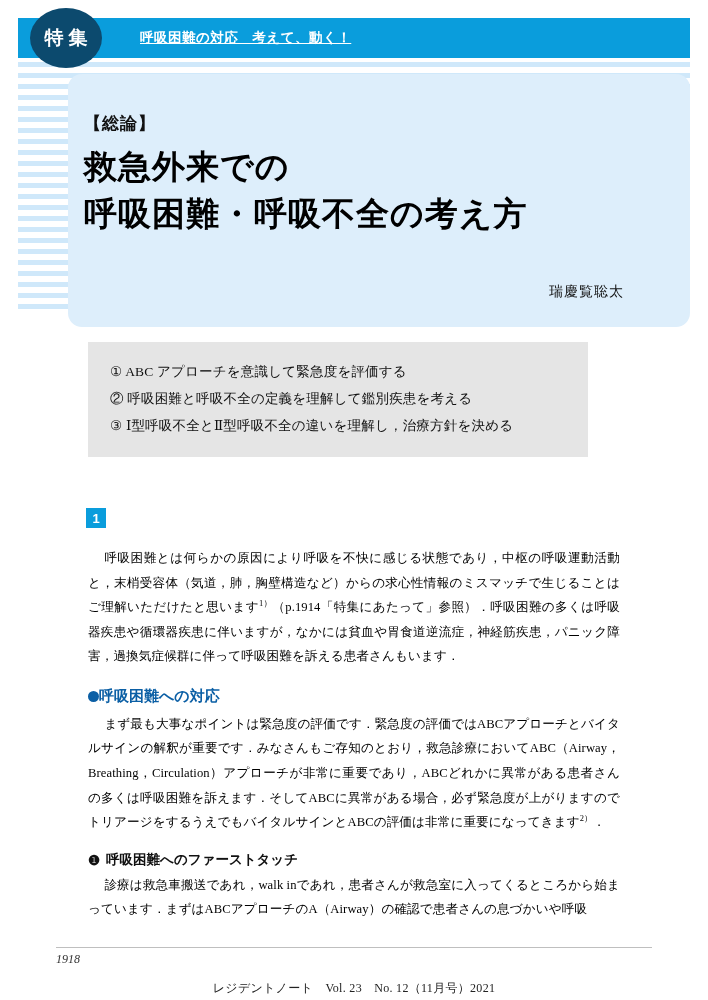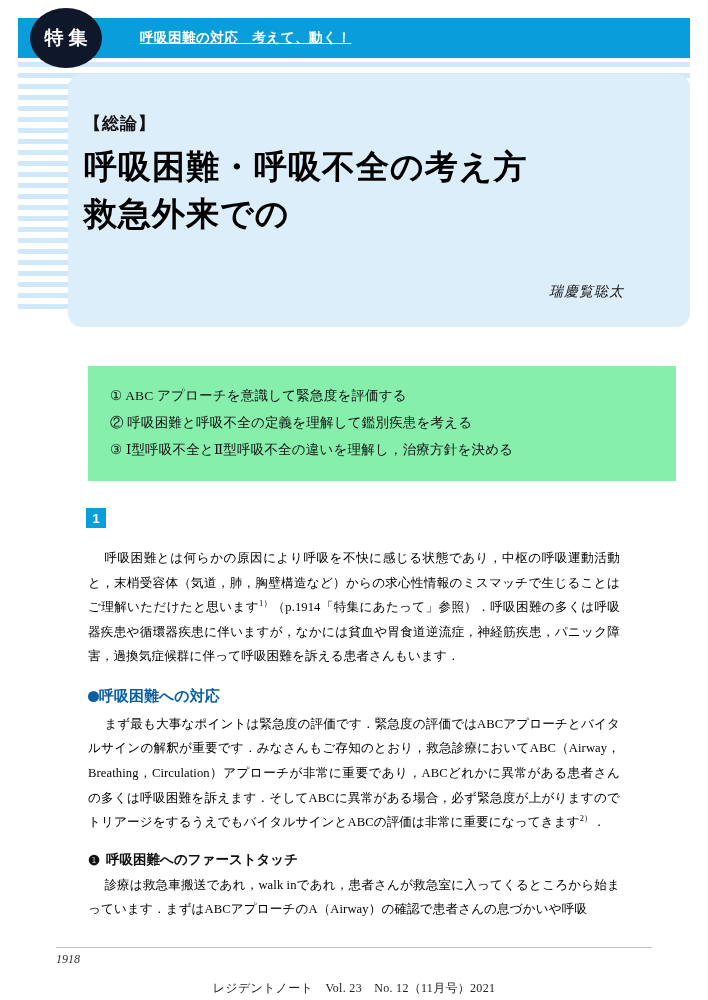--- a/index.html
+++ b/index.html
@@ -58,21 +58,21 @@
     font-weight: bold;
     text-decoration: underline;
   }
   .banner-badge {
     position: absolute;
     left: 30px;
     top: 8px;
     width: 72px;
     height: 60px;
     border-radius: 36px / 30px;
-    background: #0f172a;
+    background: #0c4a6e;
     color: #ffffff;
     display: flex;
     align-items: center;
     justify-content: center;
     font-size: 19px;
     font-weight: bold;
     letter-spacing: 5px;
     text-indent: 5px;
     font-family: "Liberation Sans", sans-serif;
   }
@@ -107,30 +107,29 @@
     letter-spacing: 1px;
   }
   .title-author {
     position: absolute;
     right: 84px;
     top: 283px;
     font-size: 14px;
     letter-spacing: 1px;
     color: #111111;
     font-family: "Liberation Sans", sans-serif;
-    font-style: italic;
   }
 
   
   .objectives {
     position: absolute;
     left: 88px;
-    top: 366px;
-    width: 588px;
-    background: #86efac;
+    top: 342px;
+    width: 500px;
+    background: #e5e5e5;
     padding: 16px 22px 18px 22px;
     box-sizing: border-box;
   }
   .objectives li {
     list-style: none;
     font-size: 13.5px;
     line-height: 2.0;
     color: #111111;
     letter-spacing: 0.2px;
   }
@@ -256,22 +255,22 @@
 <div class="banner">
   <div class="banner-stripes"></div>
   <div class="banner-header">
     <div class="banner-header-inner">呼吸困難の対応　考えて、動く！</div>
   </div>
   <div class="banner-badge">特集</div>
 
   <div class="title-panel"></div>
   <div class="title-kind">【総論】</div>
   <div class="title-main">
+    <div>救急外来での</div>
     <div>呼吸困難・呼吸不全の考え方</div>
-    <div>救急外来での</div>
   </div>
   <div class="title-author">瑞慶覧聡太</div>
 </div>
 
 <div class="objectives">
   <ul>
     <li>① ABC アプローチを意識して緊急度を評価する</li>
     <li>② 呼吸困難と呼吸不全の定義を理解して鑑別疾患を考える</li>
     <li>③ Ⅰ型呼吸不全とⅡ型呼吸不全の違いを理解し，治療方針を決める</li>
   </ul>

